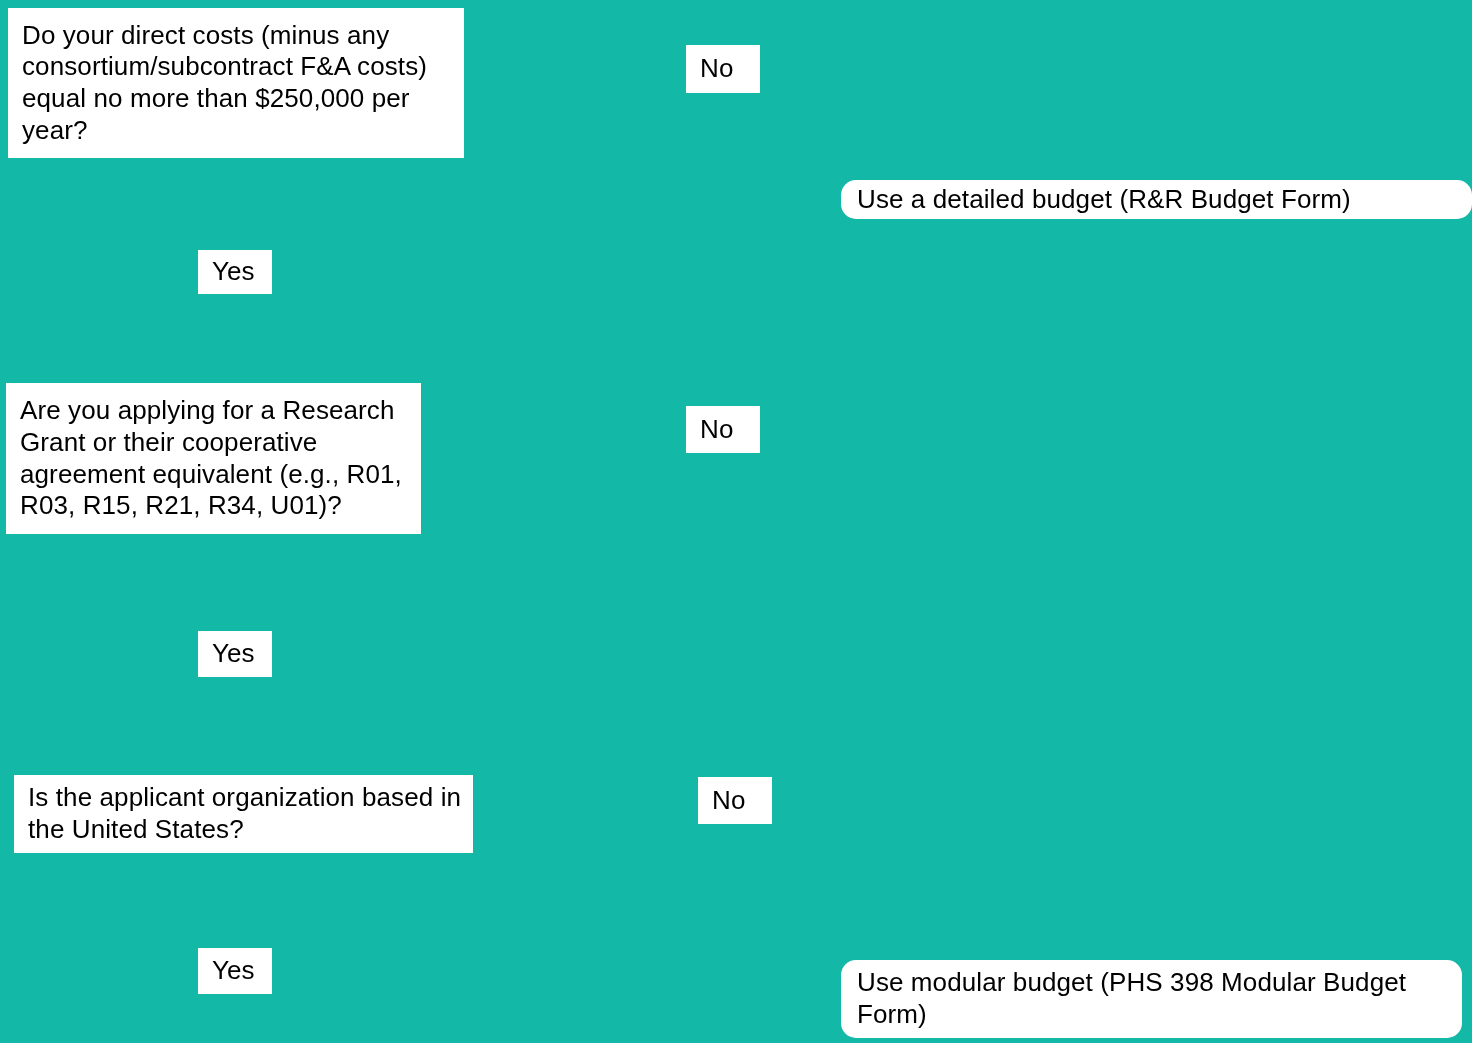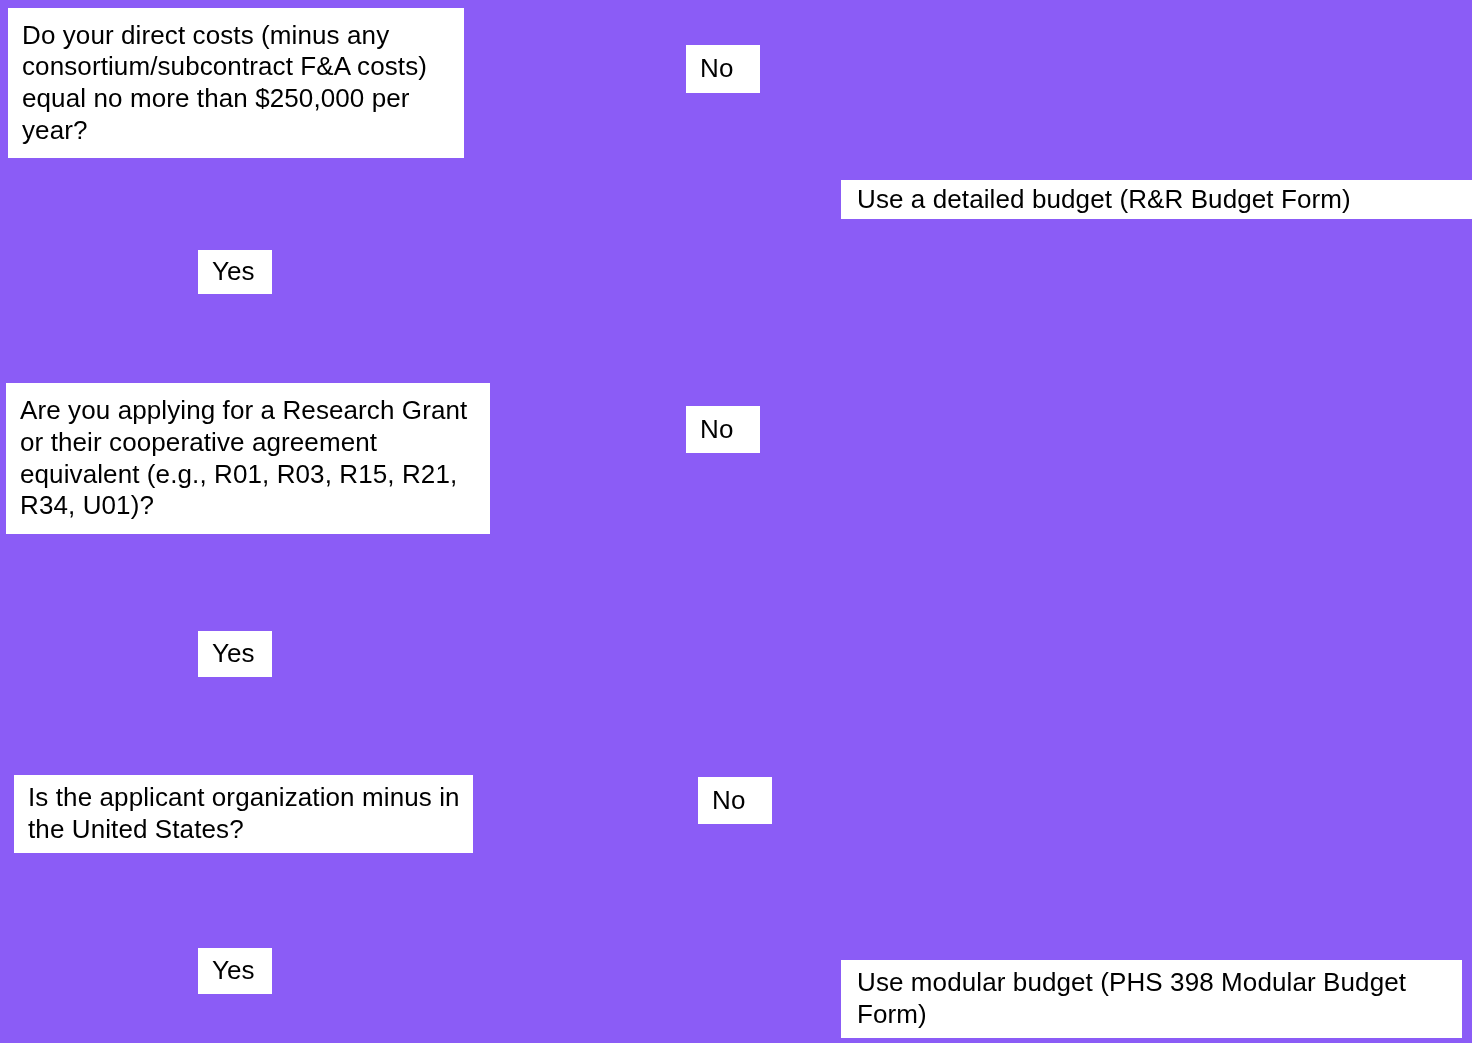--- a/index.html
+++ b/index.html
@@ -5,21 +5,21 @@
 <style>
   html, body {
     margin: 0;
     padding: 0;
     background: #000000;
   }
   #canvas {
     position: relative;
     width: 1472px;
     height: 1043px;
-    background: #8b5cf6;
+    background: #14b8a6;
     overflow: hidden;
     font-family: "Liberation Sans", sans-serif;
   }
   .node {
     position: absolute;
     background: #ffffff;
     color: #000000;
     box-sizing: border-box;
     display: flex;
     align-items: center;
@@ -35,31 +35,32 @@
   }
   
   .question {
     padding: 6px 8px 6px 14px;
     align-items: center;
   }
   
   .outcome {
     padding: 6px 24px 6px 16px;
     align-items: center;
+    border-radius: 15px;
   }
   
   .edge-label {
     justify-content: flex-end;
     padding-left: 14px;
     font-size: 26px;
   }
 
   
   #q1        { left: 8px;    top: 8px;    width: 456px;  height: 150px; }
-  #q2        { left: 6px;    top: 383px;  width: 484px;  height: 151px; }
+  #q2        { left: 6px;    top: 383px;  width: 415px;  height: 151px; }
   #q3        { left: 14px;   top: 775px;  width: 459px;  height: 78px;  }
 
   #out-detailed { left: 841px; top: 180px;  width: 631px;  height: 39px; }
   #out-modular  { left: 841px; top: 948px;  width: 621px;  height: 78px; margin-top: 12px; }
 
   #lbl-no-1  { left: 686px;  top: 45px;   width: 74px;   height: 48px; }
   #lbl-no-2  { left: 686px;  top: 406px;  width: 74px;   height: 47px; }
   #lbl-no-3  { left: 698px;  top: 777px;  width: 74px;   height: 47px; }
 
   #lbl-yes-1 { left: 198px;  top: 250px;  width: 74px;   height: 44px; }
@@ -93,21 +94,21 @@
 
   <div class="node edge-label" id="lbl-no-2">
     <span class="txt">No</span>
   </div>
 
   <div class="node edge-label" id="lbl-yes-2">
     <span class="txt">Yes</span>
   </div>
 
   <div class="node question" id="q3">
-    <span class="txt">Is the applicant organization minus in the United States?</span>
+    <span class="txt">Is the applicant organization based in the United States?</span>
   </div>
 
   <div class="node edge-label" id="lbl-no-3">
     <span class="txt">No</span>
   </div>
 
   <div class="node edge-label" id="lbl-yes-3">
     <span class="txt">Yes</span>
   </div>
 

